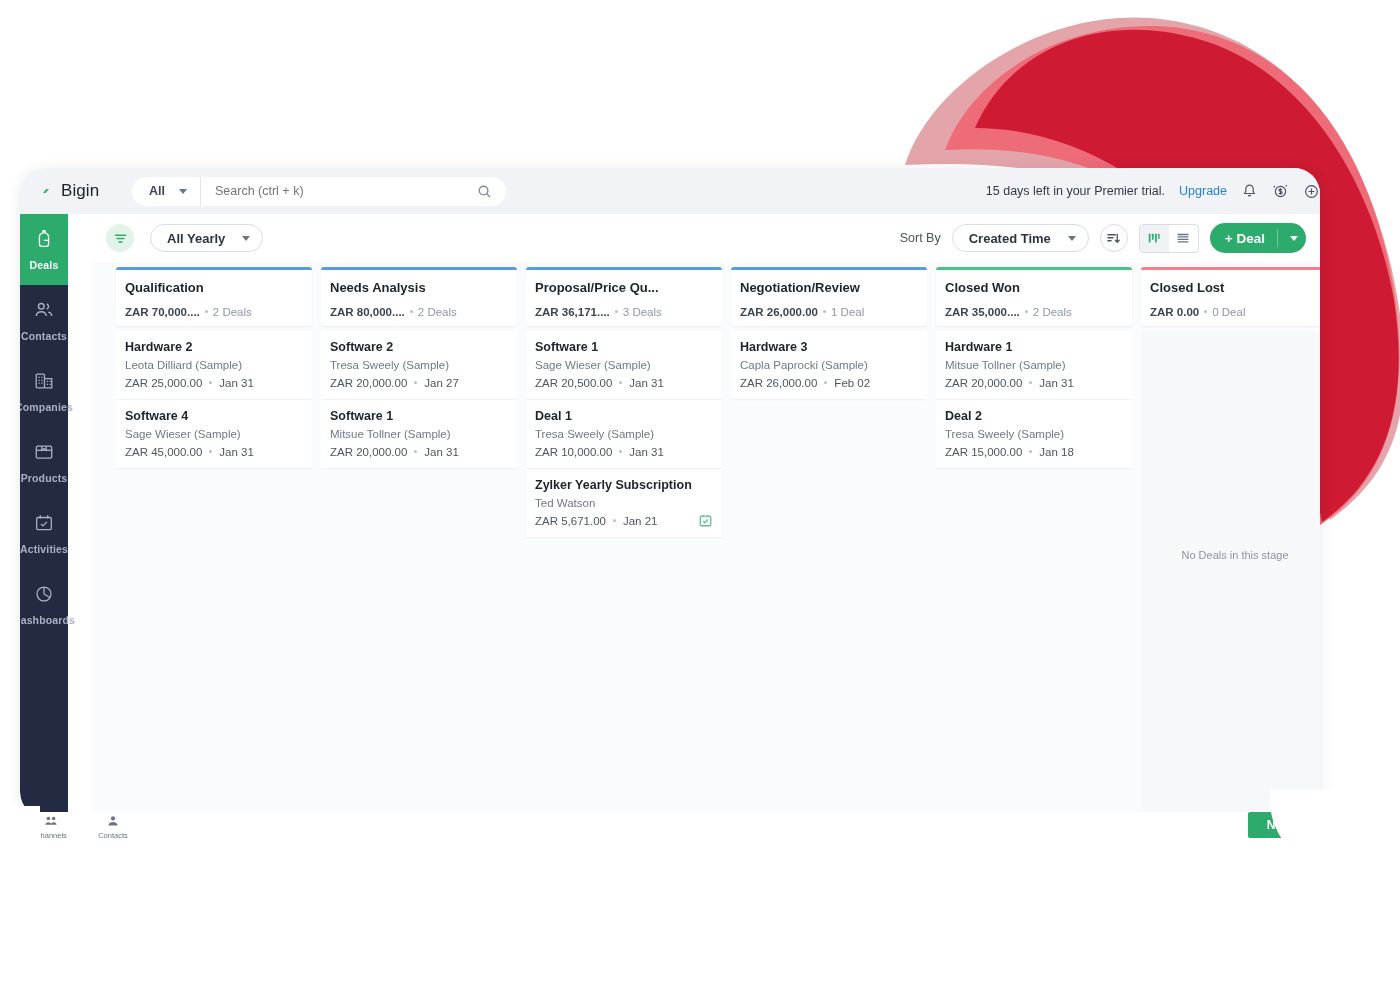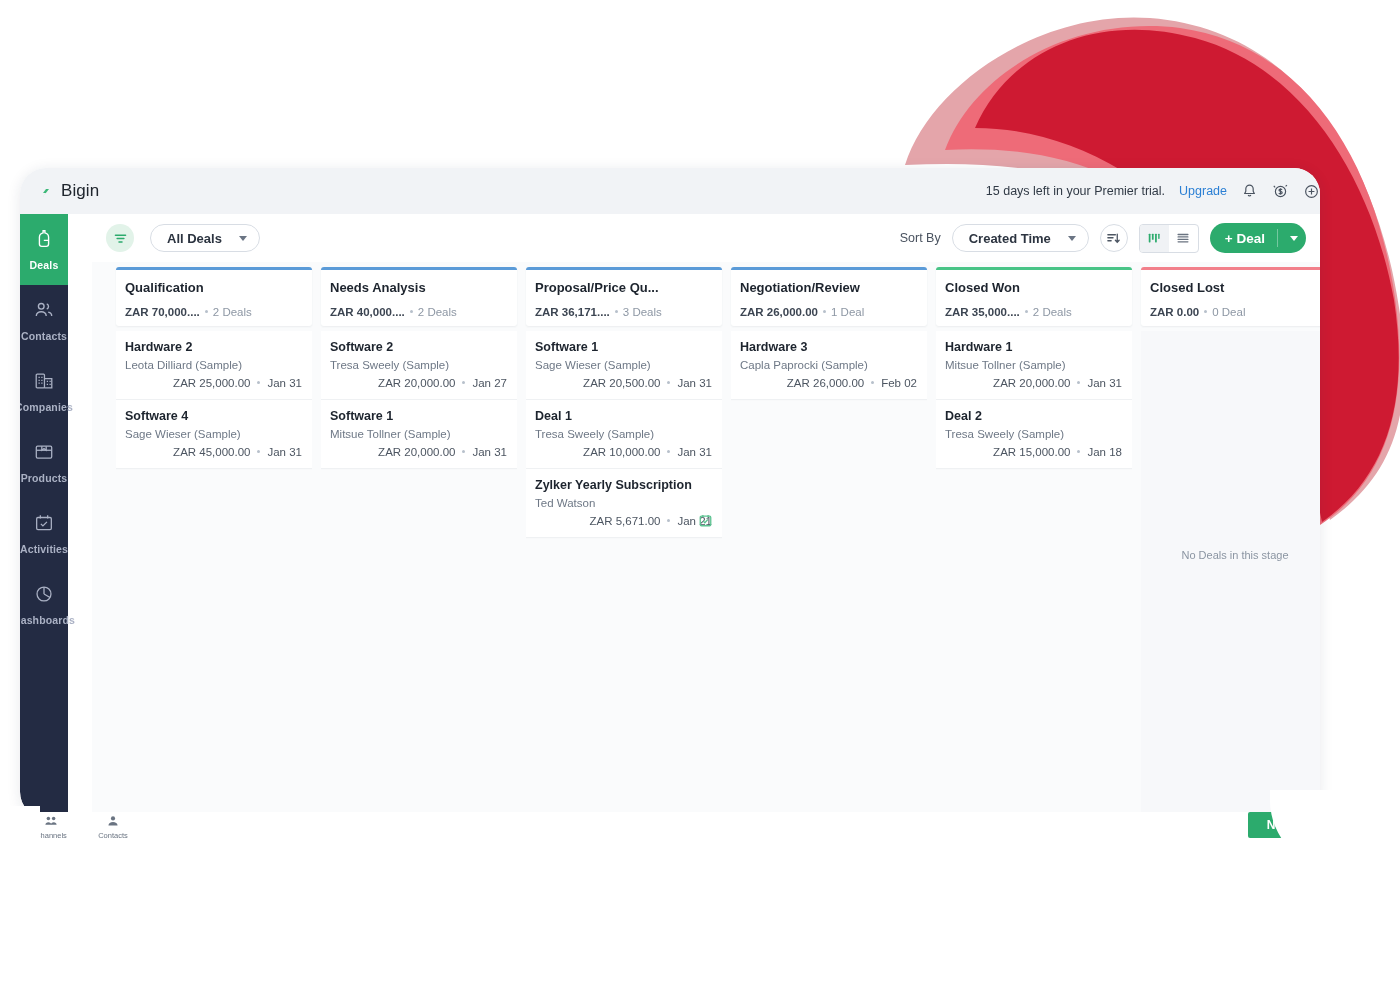--- a/index.html
+++ b/index.html
@@ -146,21 +146,21 @@
   .empty-text {
     position:absolute; left:0; right:8px; top:218px; text-align:center;
     font-size:11px; color:#8b95a2;
   }
   .card {
     background:#fff; padding:9px 10px 10px 9px; position:relative;
     box-shadow:0 1px 1px rgba(40,50,70,.05);
   }
   .card-title { font-size:12.5px; font-weight:bold; color:#1d242e; }
   .card-sub { font-size:11.5px; color:#6e7886; margin-top:5px; }
-  .card-foot { font-size:11.5px; color:#4c5561; margin-top:6px; display:flex; align-items:center; gap:7px;justify-content:flex-end; }
+  .card-foot { font-size:11.5px; color:#4c5561; margin-top:6px; display:flex; align-items:center; gap:7px; }
   .card-badge { position:absolute; right:9px; bottom:9px; color:#5ec392; display:flex; }
 
   
   .chatbar {
     position:absolute; left:20px; top:812px; width:1250px; height:30px;
     display:flex; align-items:center; background:#fff;
   }
   .chat-tab {
     width:62px; display:flex; flex-direction:column; align-items:center; gap:1px;
     color:#4a5364; cursor:pointer;
@@ -202,20 +202,33 @@
     <div class="topbar">
       <div class="brand">
         <span class="brand-mark">
           <svg width="16" height="16" viewBox="0 0 16 16">
               <path d="M11 2 L5 10 L8 10 L4 15 L11 6 L8 6 Z" fill="#3cb878"></path>
             </svg>
         </span>
         <span class="brand-name">Bigin</span>
       </div>
 
+      <div class="searchwrap">
+        <div class="allsel">
+          <span>All</span>
+          <i class="caret"></i>
+        </div>
+        <input class="search-input" value="" placeholder="Search (ctrl + k)" style="">
+        <span class="search-ico">
+          <svg width="15" height="15" viewBox="0 0 16 16" fill="none" stroke="currentColor" stroke-width="1.4">
+            <circle cx="7" cy="7" r="4.6"></circle>
+              <line x1="10.4" y1="10.4" x2="14" y2="14"></line>
+          </svg>
+        </span>
+      </div>
 
       <div class="trial">
         <span>15 days left in your Premier trial.</span>
         <a href="#">Upgrade</a>
         <span class="ticon">
           <svg width="17" height="17" viewBox="0 0 18 18" fill="none" stroke="currentColor" stroke-width="1.25">
             <path d="M9 2.2a3.9 3.9 0 0 0-3.9 3.9v2.6L4 11.1h10l-1.1-2.4V6.1A3.9 3.9 0 0 0 9 2.2z"></path>
             <path d="M7.6 12.7a1.5 1.5 0 0 0 2.8 0"></path>
           </svg>
         </span>
@@ -304,21 +317,21 @@
 
     <div class="content">
 
       <div class="toolbar">
         <div class="filter-btn">
           <svg width="15" height="15" viewBox="0 0 16 16" fill="none" stroke="currentColor" stroke-width="1.6" stroke-linecap="round">
             <path d="M2.6 4.4h10.8M4.4 8h7.2M6.4 11.6h3.2"></path>
           </svg>
         </div>
         <div class="pill">
-          <span>All Deals</span>
+          <span>All Yearly</span>
           <i class="caret"></i>
         </div>
 
         <div class="tb-right">
           <span class="sortby">Sort By</span>
           <div class="pill" style="margin-left:0">
             <span>Created Time</span>
             <i class="caret"></i>
           </div>
           <div class="icon-circle">
@@ -380,21 +393,21 @@
                 <span>Jan 31</span>
               </div>
             </div>
           </div>
         </div>
 
         <div class="column">
           <div class="col-head">
             <div class="col-title">Needs Analysis</div>
             <div class="col-meta">
-              <b>ZAR 40,000....</b>
+              <b>ZAR 80,000....</b>
               <i class="dot"></i>
               <span>2 Deals</span>
             </div>
           </div>
           <div class="col-body">
             <div class="card">
               <div class="card-title">Software 2</div>
               <div class="card-sub">Tresa Sweely (Sample)</div>
               <div class="card-foot">
                 <span>ZAR 20,000.00</span>

